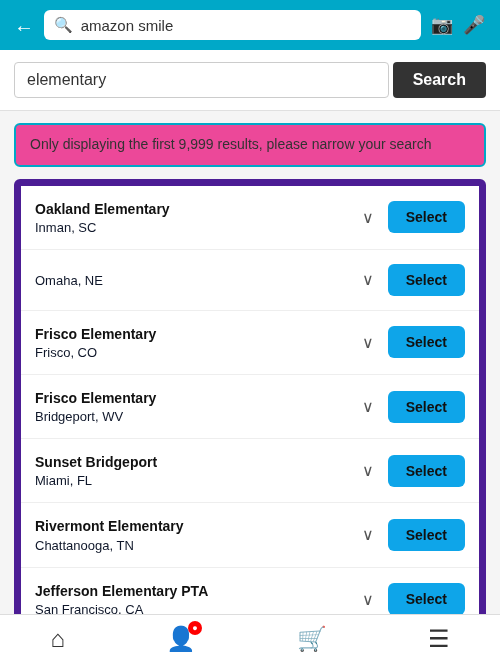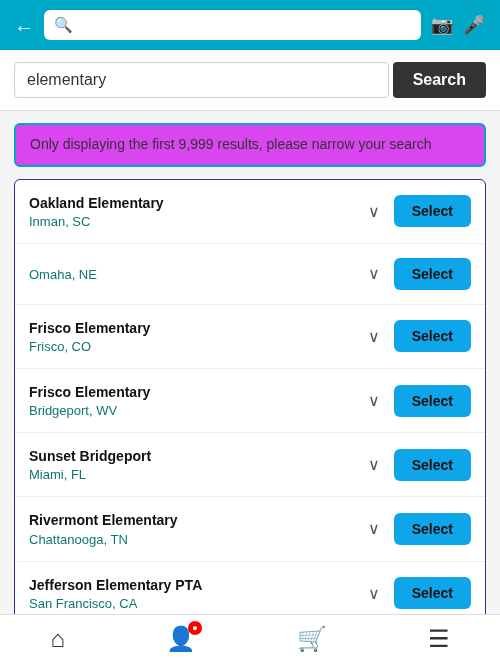--- a/index.html
+++ b/index.html
@@ -84,33 +84,33 @@
       font-weight: 600;
       cursor: pointer;
     }
 
     
     .notice-box {
       margin: 12px 14px;
       border: 2px solid #00A8C8;
       border-radius: 6px;
       padding: 10px 14px;
-      background: #d946ef;
+      background: #ec4899;
       font-size: 14px;
       color: #333;
       line-height: 1.4;
     }
 
     
     .list-container {
       background: #fff;
       margin: 0 14px 14px 14px;
       border-radius: 6px;
       overflow: hidden;
-      border: 1px solid #4c1d95;
+      border: 7px solid #4c1d95;
     }
 
     
     .list-item {
       display: flex;
       align-items: center;
       padding: 14px 14px;
       border-bottom: 1px solid #eee;
     }
     .list-item:last-child {
@@ -120,21 +120,21 @@
       flex: 1;
     }
     .item-name {
       font-size: 14px;
       font-weight: 700;
       color: #111;
       line-height: 1.3;
     }
     .item-location {
       font-size: 13px;
-      color: #0f766e;
+      color: #0f172a;
       margin-top: 2px;
     }
     .chevron-btn {
       width: 28px;
       height: 28px;
       display: flex;
       align-items: center;
       justify-content: center;
       cursor: pointer;
       color: #555;
@@ -199,20 +199,21 @@
       padding-bottom: 70px;
     }
   </style>
 </head>
 <body>
 
 <div class="top-bar">
   <span class="back-btn">←</span>
   <div class="top-search-box">
     <span class="search-icon-top">🔍</span>
+    <span class="top-search-text">amazon smile</span>
   </div>
   <div class="top-search-actions">
     <span>📷</span>
     <span>🎤</span>
   </div>
 </div>
 
 <div class="scroll-area">
 
   <div class="secondary-search">

